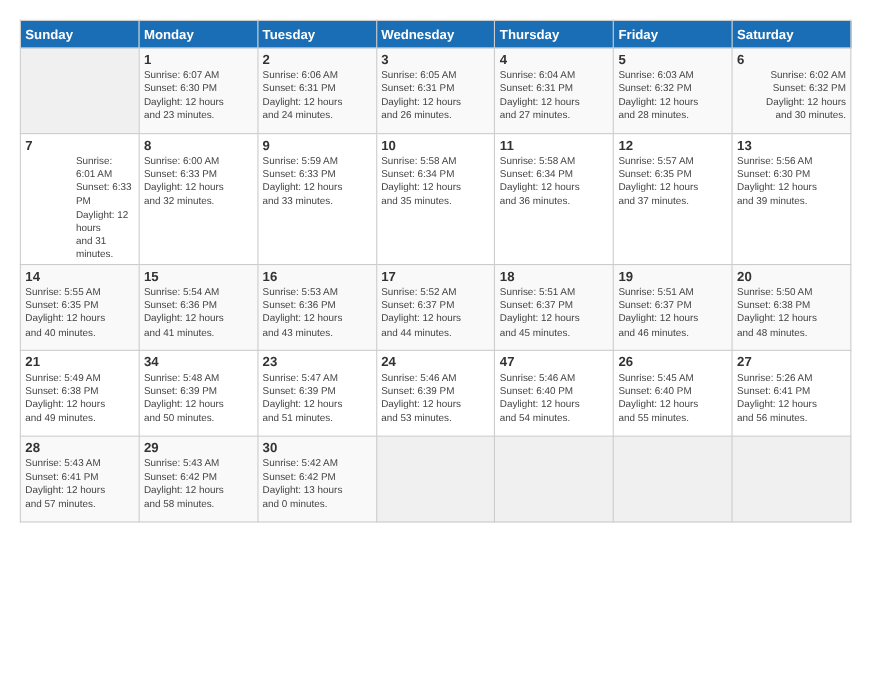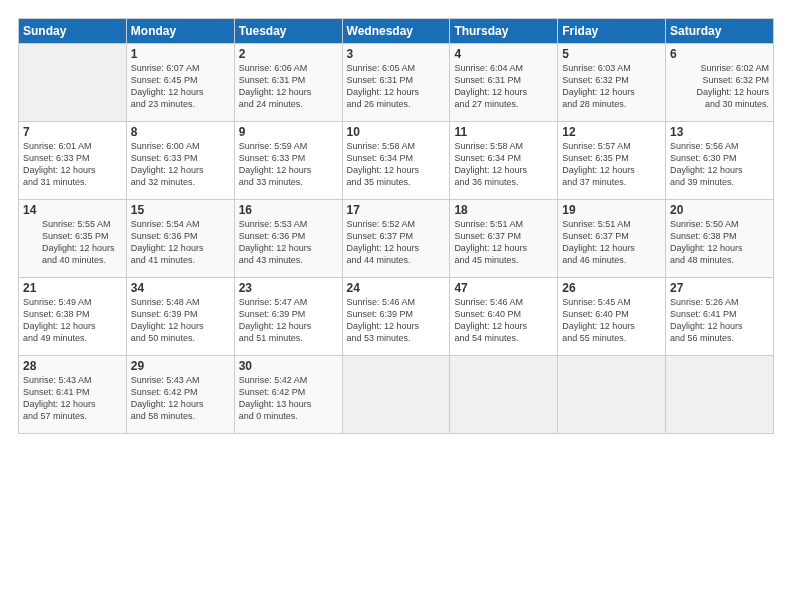--- a/index.html
+++ b/index.html
@@ -103,21 +103,21 @@
         <th>Friday</th>
         <th>Saturday</th>
       </tr>
     </thead>
     <tbody id="calendar-body">
     <tr>
           <td class="empty-cell"></td>
           <td>
             <span class="day-num">1</span>
             <div class="cell-info" style="white-space: pre-line;">Sunrise: 6:07 AM
-Sunset: 6:45 PM
+Sunset: 6:30 PM
 Daylight: 12 hours
 and 23 minutes.</div>
           </td>
           <td>
             <span class="day-num">2</span>
             <div class="cell-info" style="white-space: pre-line;">Sunrise: 6:06 AM
 Sunset: 6:31 PM
 Daylight: 12 hours
 and 24 minutes.</div>
           </td>
@@ -146,21 +146,21 @@
             <span class="day-num">6</span>
             <div class="cell-info" style="white-space: pre-line; text-align: right;">Sunrise: 6:02 AM
 Sunset: 6:32 PM
 Daylight: 12 hours
 and 30 minutes.</div>
           </td>
         </tr>
         <tr>
           <td>
             <span class="day-num">7</span>
-            <div class="cell-info" style="white-space: pre-line;">Sunrise: 6:01 AM
+            <div class="cell-info" style="white-space: pre-line; margin-left: 46px;">Sunrise: 6:01 AM
 Sunset: 6:33 PM
 Daylight: 12 hours
 and 31 minutes.</div>
           </td>
           <td>
             <span class="day-num">8</span>
             <div class="cell-info" style="white-space: pre-line;">Sunrise: 6:00 AM
 Sunset: 6:33 PM
 Daylight: 12 hours
 and 32 minutes.</div>
@@ -197,21 +197,21 @@
             <span class="day-num">13</span>
             <div class="cell-info" style="white-space: pre-line;">Sunrise: 5:56 AM
 Sunset: 6:30 PM
 Daylight: 12 hours
 and 39 minutes.</div>
           </td>
         </tr>
         <tr>
           <td>
             <span class="day-num">14</span>
-            <div class="cell-info" style="white-space: pre-line; margin-left: 19px;">Sunrise: 5:55 AM
+            <div class="cell-info" style="white-space: pre-line;">Sunrise: 5:55 AM
 Sunset: 6:35 PM
 Daylight: 12 hours
 and 40 minutes.</div>
           </td>
           <td>
             <span class="day-num">15</span>
             <div class="cell-info" style="white-space: pre-line;">Sunrise: 5:54 AM
 Sunset: 6:36 PM
 Daylight: 12 hours
 and 41 minutes.</div>

